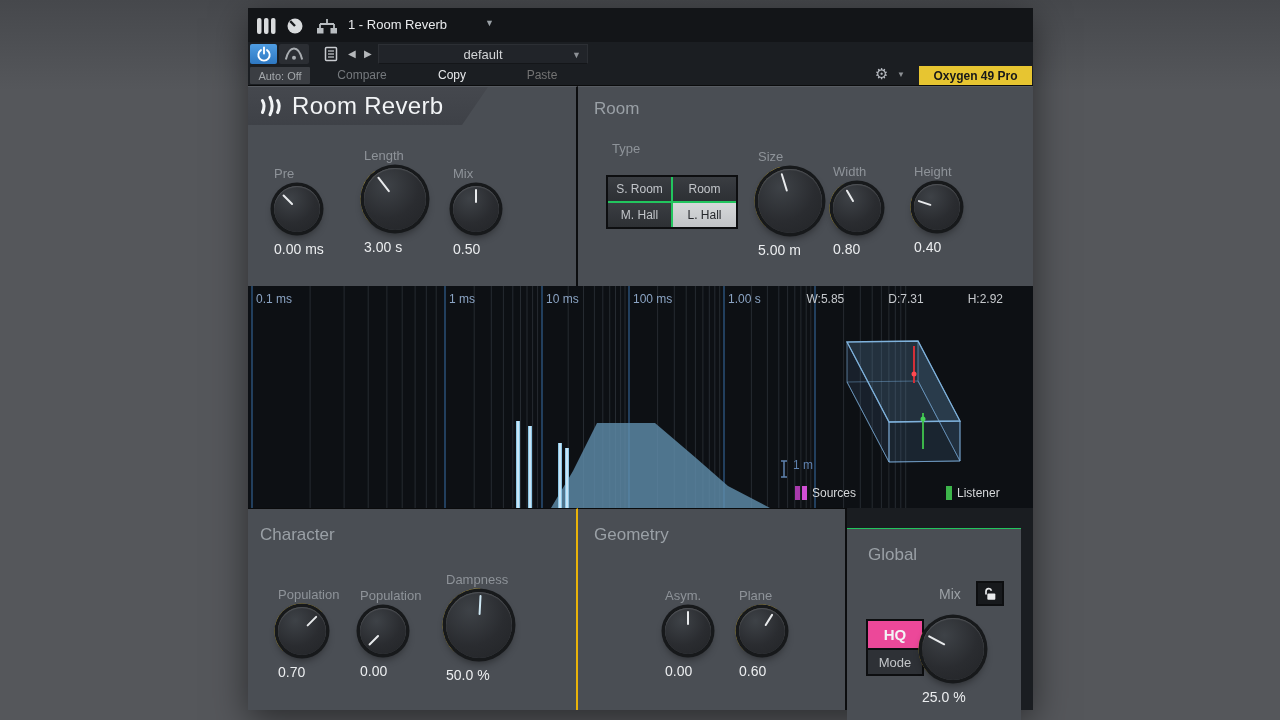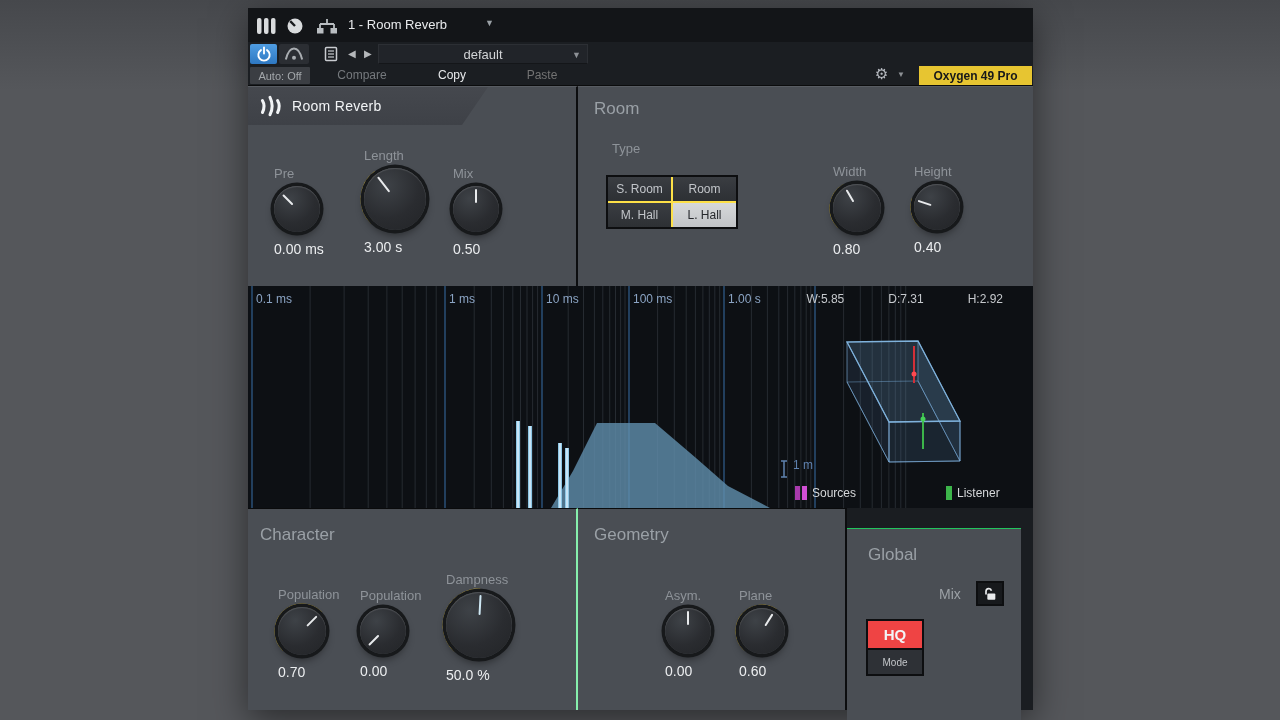--- a/index.html
+++ b/index.html
@@ -31,51 +31,51 @@
   .tb-copy{left:160px;color:#e8eaec}
   .tb-paste{left:250px;color:#737373}
   .gear{position:absolute;left:627px;top:23px;font-size:15px;color:#b6bac0;font-family:"DejaVu Sans",sans-serif}
   .gear-caret{position:absolute;left:649px;top:28px;font-size:8px;color:#8c9094}
   .badge{position:absolute;left:671px;top:24px;width:113px;height:19px;background:#e7c531;color:#17181a;
          font-size:12px;font-weight:bold;display:flex;align-items:center;justify-content:center}
   
   .panel{position:absolute;background:#4a4e54;box-sizing:border-box}
   #p-main{left:0;top:78px;width:330px;height:200px;border-right:2px solid #0c0d0f;border-top:1px solid #585c62}
   #p-room{left:330px;top:78px;width:455px;height:200px;border-top:1px solid #585c62}
-  #p-char{left:0;top:500px;width:330px;height:202px;border-right:2px solid #86efac;border-top:1px solid #0a0b0c}
+  #p-char{left:0;top:500px;width:330px;height:202px;border-right:2px solid #eab308;border-top:1px solid #0a0b0c}
   #p-geom{left:330px;top:500px;width:269px;height:202px;border-right:2px solid #0c0d0f;border-top:1px solid #0a0b0c}
   #p-glob{left:599px;top:520px;width:174px;height:202px;border-top:1px solid #22c55e}
   .banner{position:absolute;left:0;top:0;width:240px;height:38px;background:linear-gradient(#45484e,#3e4147);
           clip-path:polygon(0 0,240px 0,214px 38px,0 38px);
           display:flex;align-items:center;gap:9px;padding-left:9px;box-sizing:border-box}
-  .banner-title{font-size:14px;color:#f2f4f6;letter-spacing:.3px;white-space:nowrap}
+  .banner-title{font-size:24px;color:#f2f4f6;letter-spacing:.3px;white-space:nowrap}
   .stitle{position:absolute;font-size:17px;color:#9aa0a6;white-space:nowrap}
   .flabel{position:absolute;font-size:13px;color:#8e9399;white-space:nowrap}
   
   .kb{position:absolute;width:96px;display:flex;flex-direction:column;}
   .klabel{font-size:13px;color:#8e9399;margin-bottom:5px;white-space:nowrap;height:15px;line-height:15px}
   .kvalue{font-size:14px;color:#eceef0;margin-top:9px;white-space:nowrap}
   .dial{position:relative}
   .kbody{position:absolute;inset:0;border-radius:50%;
          background:radial-gradient(circle at 36% 28%,#3e4247 0%,#2a2c30 55%,#222427 100%);
          box-shadow:0 0 0 3.5px #17191b,0 5px 9px rgba(0,0,0,.45),inset 0 1px 1px rgba(255,255,255,.14)}
   .kptr{position:absolute;inset:0}
   .kptr i{position:absolute;top:3px;left:50%;width:2.6px;margin-left:-1.3px;border-radius:2px;display:block}
   
   .type-grid{position:absolute;left:28px;top:88px;display:grid;grid-template-columns:63px 63px;grid-auto-rows:24px;
-             gap:2px;background:#fde047;border:2px solid #0d0e10}
+             gap:2px;background:#22c55e;border:2px solid #0d0e10}
   .type-btn{display:flex;align-items:center;justify-content:center;font-size:12px;color:#c2c5c9;
             background:linear-gradient(#3a3d42,#2d3034)}
   .type-btn.sel{background:linear-gradient(#d6d8da,#c2c4c7);color:#26282c}
   
   .hq-wrap{position:absolute;left:19px;top:90px;width:54px;background:#0d0e10;border:2px solid #0d0e10;
            display:flex;flex-direction:column;gap:2px}
-  .hq-btn{height:27px;background:#ef4444;color:#f2f4f6;font-weight:bold;font-size:15px;
+  .hq-btn{height:27px;background:#ec4899;color:#f2f4f6;font-weight:bold;font-size:15px;
           display:flex;align-items:center;justify-content:center}
-  .mode-btn{height:24px;background:#2e3136;color:#c3c6c9;font-size:10px;
+  .mode-btn{height:24px;background:#2e3136;color:#c3c6c9;font-size:13px;
             display:flex;align-items:center;justify-content:center}
   .lock-btn{position:absolute;left:129px;top:52px;width:28px;height:25px;background:#17191c;
             border:2px solid #0d0e10;box-sizing:border-box;display:flex;align-items:center;justify-content:center}
   
   .viz{position:absolute;left:0;top:278px;width:785px;height:222px;background:#0d1014;overflow:hidden}
   .tick{position:absolute;top:6px;font-size:12px;color:#8ba4c4;white-space:nowrap}
   .readouts{position:absolute;top:6px;right:30px;display:flex;gap:44px;font-size:12px;color:#c6c9cd}
   .scale-label{position:absolute;left:545px;top:172px;font-size:12px;color:#5f82b0}
   .legend{position:absolute;top:200px;display:flex;align-items:center;gap:5px;font-size:12px;color:#d6d8da}
   .lg-bar{width:5px;height:14px;display:inline-block}
@@ -188,20 +188,33 @@
 
   <div class="panel" id="p-room">
     <div class="stitle" style="left:16px;top:12px">Room</div>
     <div class="flabel" style="left:34px;top:54px">Type</div>
     <div class="type-grid">
       <div class="type-btn">S. Room</div>
       <div class="type-btn">Room</div>
       <div class="type-btn">M. Hall</div>
       <div class="type-btn sel">L. Hall</div>
     </div>
+    <div class="kb" style="left:180px;top:62px">
+        <div class="klabel">Size</div>
+        <div class="dial" style="width:64px;height:64px">
+        <svg width="74" height="74" style="position:absolute;left:-5px;top:-5px">
+            <path d="M13.0 61.0 A34 34 0 0 1 27.1 4.5" fill="none" stroke="#e8c63b" stroke-width="3" stroke-linecap="round"></path>
+          </svg>
+        <div class="kbody"></div>
+        <div class="kptr" style="transform:rotate(-17deg)">
+            <i style="background:#e8eaec;height:19px"></i>
+          </div>
+      </div>
+        <div class="kvalue">5.00 m</div>
+      </div>
     <div class="kb" style="left:255px;top:77px">
         <div class="klabel">Width</div>
         <div class="dial" style="width:48px;height:48px">
         <svg width="58" height="58" style="position:absolute;left:-5px;top:-5px">
             <path d="M10.6 47.4 A26 26 0 0 1 16.0 6.5" fill="none" stroke="#e8c63b" stroke-width="3" stroke-linecap="round"></path>
           </svg>
         <div class="kbody"></div>
         <div class="kptr" style="transform:rotate(-30deg)">
             <i style="background:#e8eaec;height:14px"></i>
           </div>
@@ -396,15 +409,27 @@
     <div class="lock-btn">
       <svg width="16" height="15" viewBox="0 0 18 16">
         <path d="M4.5 9 V5.5 A3.1 3.1 0 0 1 10.6 4.9" fill="none" stroke="#e8eaec" stroke-width="1.9"></path>
         <rect x="6" y="8" width="9" height="7" rx="1" fill="#e8eaec"></rect>
       </svg>
     </div>
     <div class="hq-wrap">
       <div class="hq-btn">HQ</div>
       <div class="mode-btn">Mode</div>
     </div>
+    <div class="kb" style="left:75px;top:89px">
+        <div class="dial" style="width:62px;height:62px">
+        <svg width="72" height="72" style="position:absolute;left:-5px;top:-5px">
+            <path d="M12.7 59.3 A33 33 0 0 1 6.9 20.5" fill="none" stroke="#e8c63b" stroke-width="3" stroke-linecap="round"></path>
+          </svg>
+        <div class="kbody"></div>
+        <div class="kptr" style="transform:rotate(-62deg)">
+            <i style="background:#e8eaec;height:19px"></i>
+          </div>
+      </div>
+        <div class="kvalue">25.0 %</div>
+      </div>
   </div>
 
 </div>
 
 </body></html>

